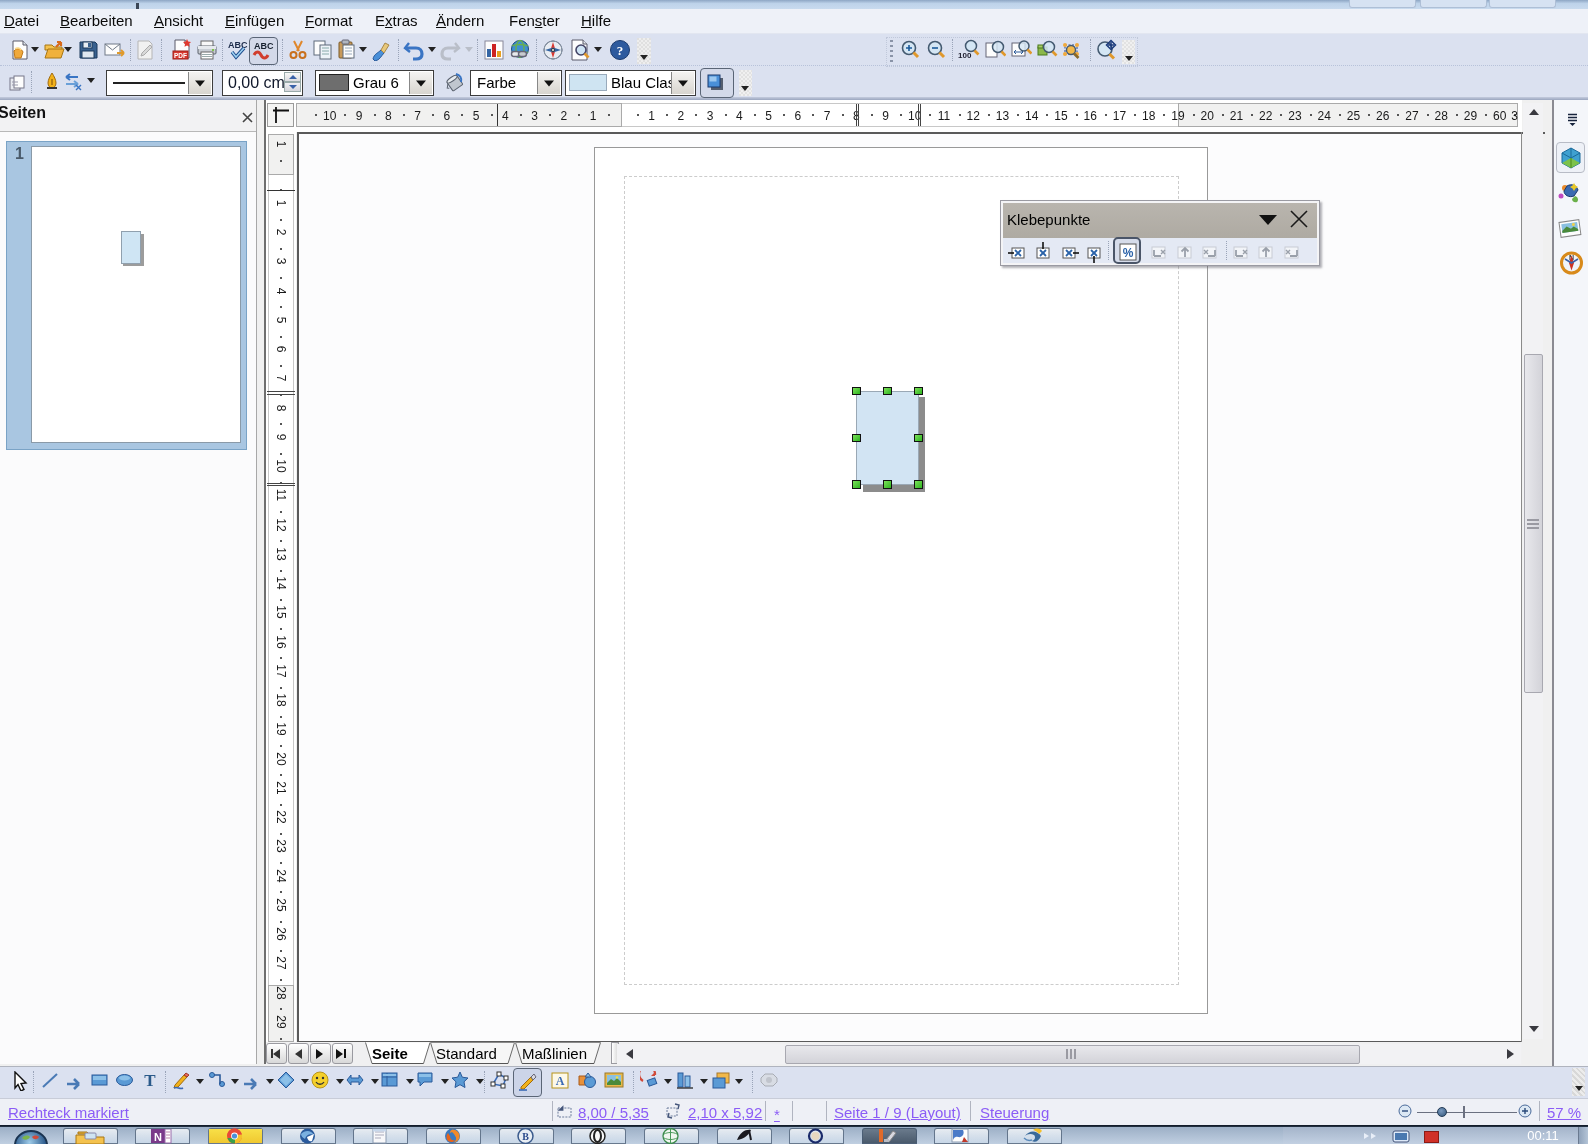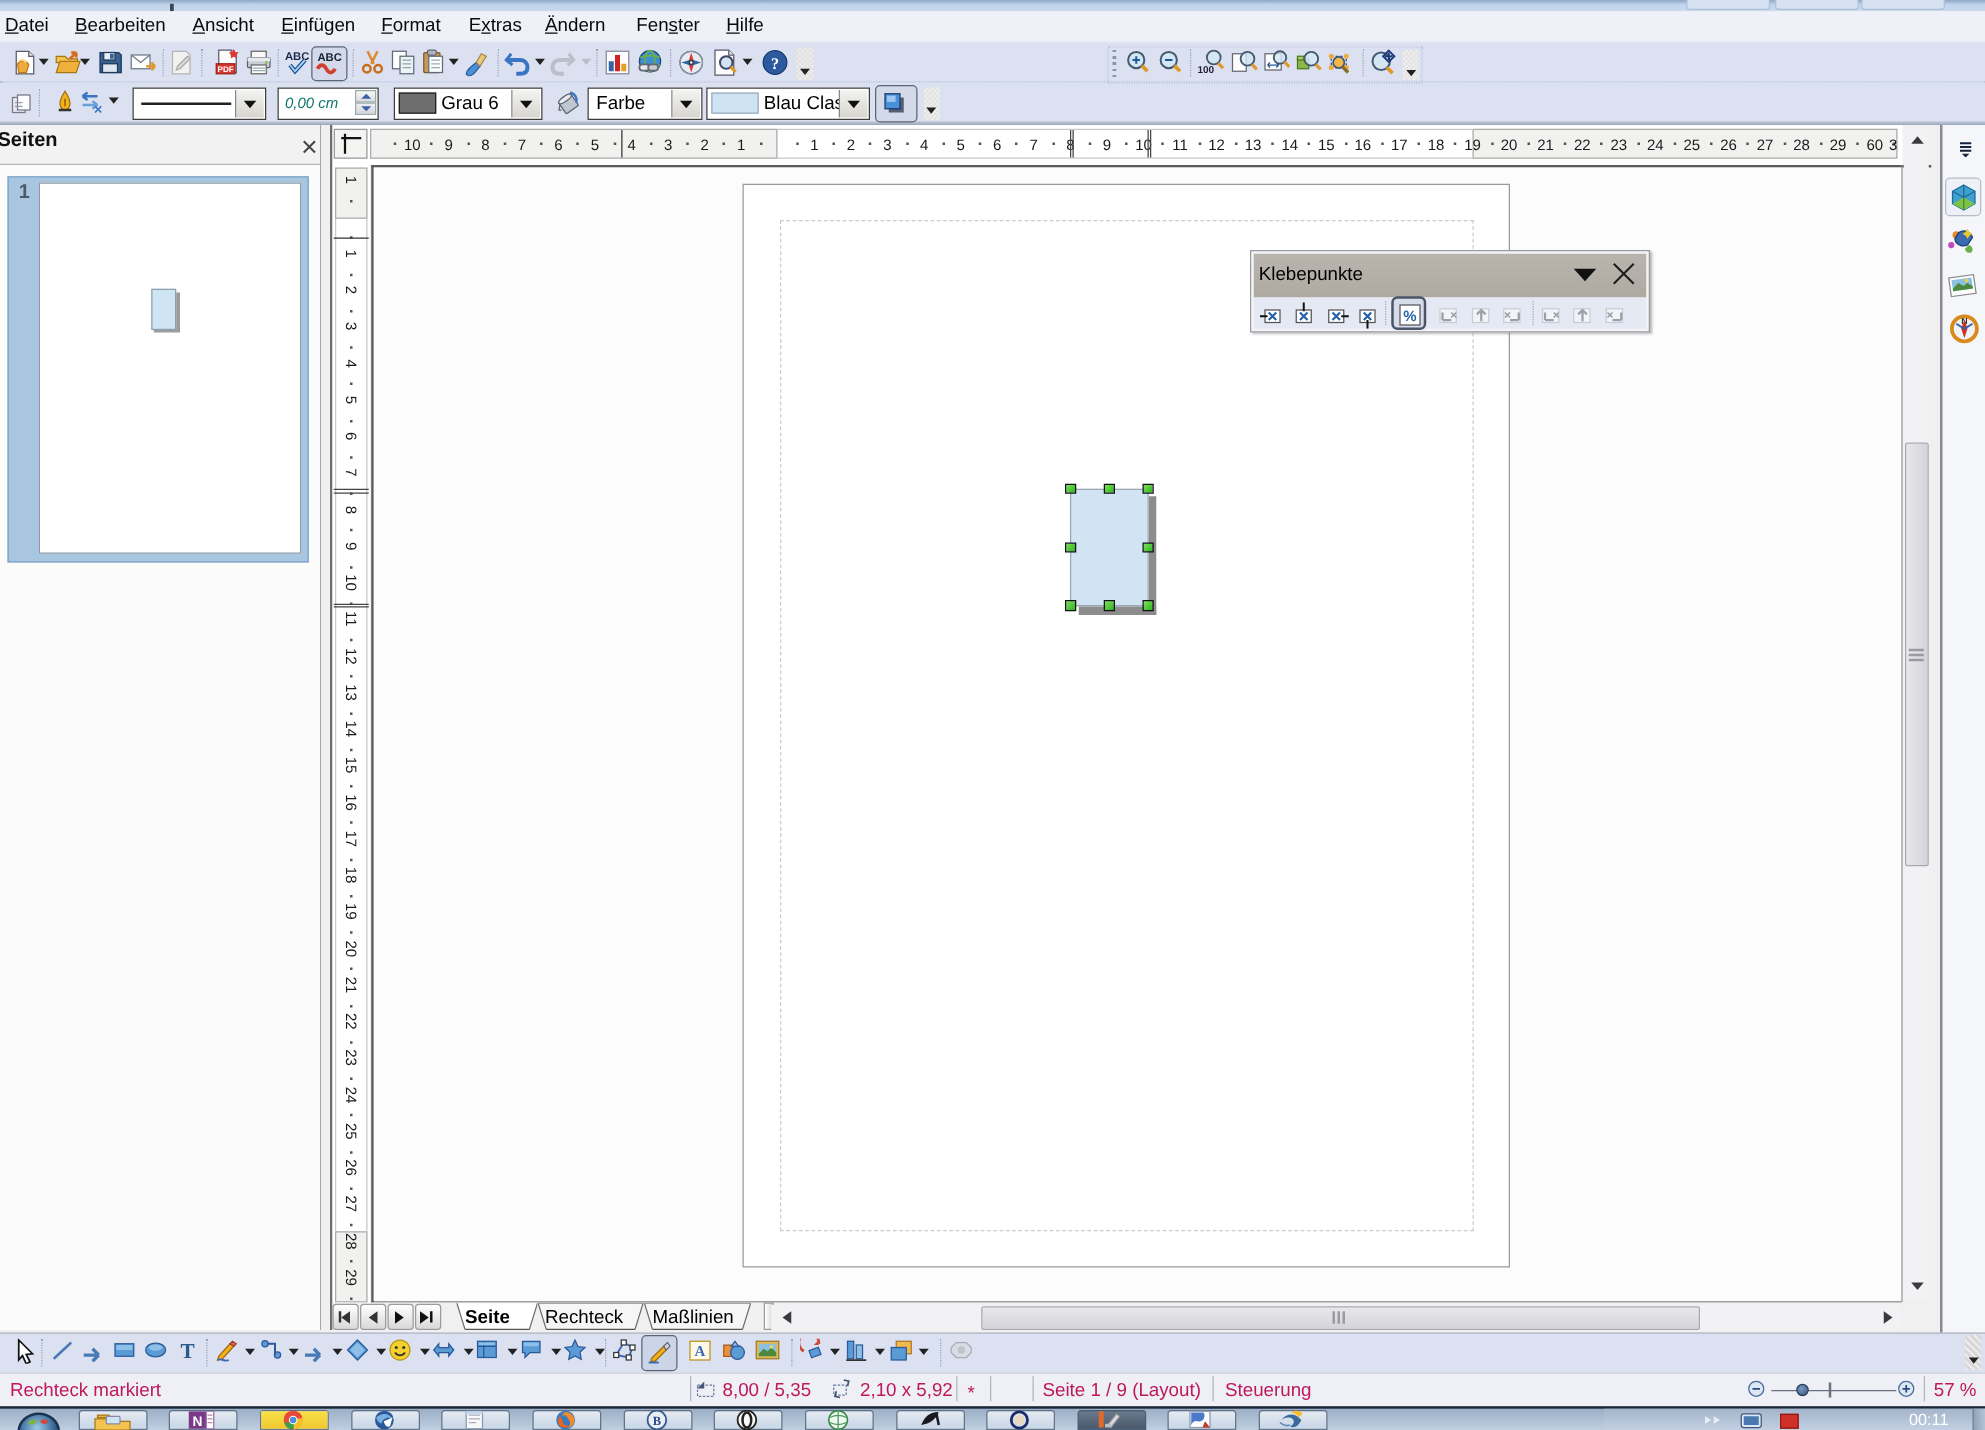--- a/index.html
+++ b/index.html
@@ -6,21 +6,21 @@
 .abs{position:absolute;}
 .tbsep{position:absolute;width:1px;border-left:1px dotted #9aa4b8;}
 svg{display:block;}
 .num{position:absolute;font-size:12px;color:#1a1a1a;text-align:center;}
 .dot{position:absolute;width:2px;height:2px;background:#555;}
 .vnum{position:absolute;font-size:12px;color:#1a1a1a;transform:rotate(90deg);}
 .combo{position:absolute;background:#fff;border:1px solid #3c3c3c;}
 .combobtn{position:absolute;right:1px;top:1px;bottom:1px;width:22px;background:linear-gradient(#f4f3f1,#d8d5cf);border-left:1px solid #888;}
 .cbarrow{position:absolute;left:50%;top:50%;transform:translate(-50%,-40%);width:0;height:0;border-left:5px solid transparent;border-right:5px solid transparent;border-top:6px solid #111;}
 .menuitem{position:absolute;top:9px;height:24px;line-height:24px;font-size:15px;color:#0a0a0a;white-space:pre;}
-.stxt{position:absolute;font-size:15px;color:#be185d;white-space:pre;}
+.stxt{position:absolute;font-size:15px;color:#8b5cf6;white-space:pre;text-decoration:underline;}
 </style></head><body>
 
 <div class="abs" style="left:0;top:0;width:1588px;height:9px;background:linear-gradient(#8ea6c4,#bed3ea 40%,#c8daee);"></div>
 <div class="abs" style="left:136px;top:3px;width:3px;height:6px;background:#3a4656;"></div>
 <div class="abs" style="left:1349px;top:0;width:67px;height:8px;background:#d6e2f2;border:1px solid #aebfd6;border-top:none;box-sizing:border-box;border-radius:0 0 3px 3px;"></div>
 <div class="abs" style="left:1420px;top:0;width:67px;height:8px;background:#d6e2f2;border:1px solid #aebfd6;border-top:none;box-sizing:border-box;border-radius:0 0 3px 3px;"></div>
 <div class="abs" style="left:1489px;top:0;width:67px;height:8px;background:#d6e2f2;border:1px solid #aebfd6;border-top:none;box-sizing:border-box;border-radius:0 0 3px 3px;"></div>
 <div class="abs" style="left:0;top:9px;width:1588px;height:24px;background:#eef1f8;border-bottom:1px solid #e2e6f0;"></div>
 <div class="menuitem" style="left:4px;"><u>D</u>atei</div>
 <div class="menuitem" style="left:60px;"><u>B</u>earbeiten</div>
@@ -231,21 +231,21 @@
     <path d="M14 13l5 5m0-5l-5 5" stroke="#3a75c4" stroke-width="1.4"></path>
   </svg>
 <div class="abs" style="left:87px;top:78px;width:0;height:0;border-left:4px solid transparent;border-right:4px solid transparent;border-top:5px solid #222;"></div>
 <div class="combo" style="left:106px;top:70px;width:105px;height:24px;">
     <div class="combobtn">
       <div class="cbarrow"></div>
     </div>
     <div class="abs" style="left:6px;top:11px;width:72px;height:1.5px;background:#222;"></div>
   </div>
 <div class="combo" style="left:222px;top:70px;width:79px;height:24px;">
-    <div class="abs" style="left:5px;top:1px;font-size:12px;line-height:21px;color:#0f766e;font-style:italic;">0,00 cm</div>
+    <div class="abs" style="left:5px;top:1px;font-size:16px;line-height:21px;color:#0f172a;">0,00 cm</div>
     <div class="abs" style="right:1px;top:1px;width:17px;height:10px;background:linear-gradient(#f8f8f8,#dcdce0);border:1px solid #9aa;box-sizing:border-box;">
       <div style="margin:2px auto 0;width:0;height:0;border-left:4px solid transparent;border-right:4px solid transparent;border-bottom:4px solid #3a62a8;"></div>
     </div>
     <div class="abs" style="right:1px;top:11px;width:17px;height:10px;background:linear-gradient(#f0f0f4,#d4d4da);border:1px solid #9aa;box-sizing:border-box;">
       <div style="margin:2px auto 0;width:0;height:0;border-left:4px solid transparent;border-right:4px solid transparent;border-top:4px solid #3a62a8;"></div>
     </div>
   </div>
 <div class="combo" style="left:315px;top:70px;width:117px;height:24px;">
     <div class="abs" style="left:3px;top:3px;width:28px;height:15px;background:#6e6e6e;border:1px solid #222;"></div>
     <div class="abs" style="left:37px;top:1px;font-size:15px;line-height:21px;color:#000;">Grau 6</div>
@@ -594,21 +594,21 @@
 <div class="abs" style="left:295px;top:1049px;width:0;height:0;border-top:5px solid transparent;border-bottom:5px solid transparent;border-right:7px solid #333;"></div>
 <div class="abs" style="left:316px;top:1049px;width:0;height:0;border-top:5px solid transparent;border-bottom:5px solid transparent;border-left:7px solid #111;"></div>
 <div class="abs" style="left:336px;top:1049px;width:0;height:0;border-top:5px solid transparent;border-bottom:5px solid transparent;border-left:7px solid #111;"></div>
 <div class="abs" style="left:344px;top:1049px;width:1.5px;height:9px;background:#111;"></div>
 <svg class="abs" style="left:430px;top:1042px;z-index:1" width="85" height="22" viewBox="0 0 85 22">
     <path d="M0.5 0.5L7 21.5h71L84.5 0.5z" fill="#f6f6f6"></path>
     <path d="M0.5 0.5L7 21.5m71 0L84.5 0.5" stroke="#6a6a6a" fill="none"></path>
     <path d="M0.5 0.5h84" stroke="#8a8a8a" fill="none"></path>
     <path d="M7 21.5h71" stroke="#555" fill="none"></path>
   </svg>
-<div class="abs" style="left:436px;top:1045px;font-size:15px;color:#000;z-index:1;">Rechteck</div>
+<div class="abs" style="left:436px;top:1045px;font-size:15px;color:#000;z-index:1;">Standard</div>
 <svg class="abs" style="left:515px;top:1042px;z-index:1" width="86" height="22" viewBox="0 0 86 22">
     <path d="M0.5 0.5L7 21.5h72L85.5 0.5z" fill="#f6f6f6"></path>
     <path d="M0.5 0.5L7 21.5m72 0L85.5 0.5" stroke="#6a6a6a" fill="none"></path>
     <path d="M0.5 0.5h85" stroke="#8a8a8a" fill="none"></path>
     <path d="M7 21.5h72" stroke="#555" fill="none"></path>
   </svg>
 <div class="abs" style="left:522px;top:1045px;font-size:15px;color:#000;z-index:1;">Maßlinien</div>
 <svg class="abs" style="left:364.5px;top:1042px;z-index:2" width="65.5" height="22" viewBox="0 0 65.5 22">
     <path d="M0.5 0.5L7 21.5h51.5L65.0 0.5z" fill="#ffffff"></path>
     <path d="M0.5 0.5L7 21.5m51.5 0L65.0 0.5" stroke="#6a6a6a" fill="none"></path>

